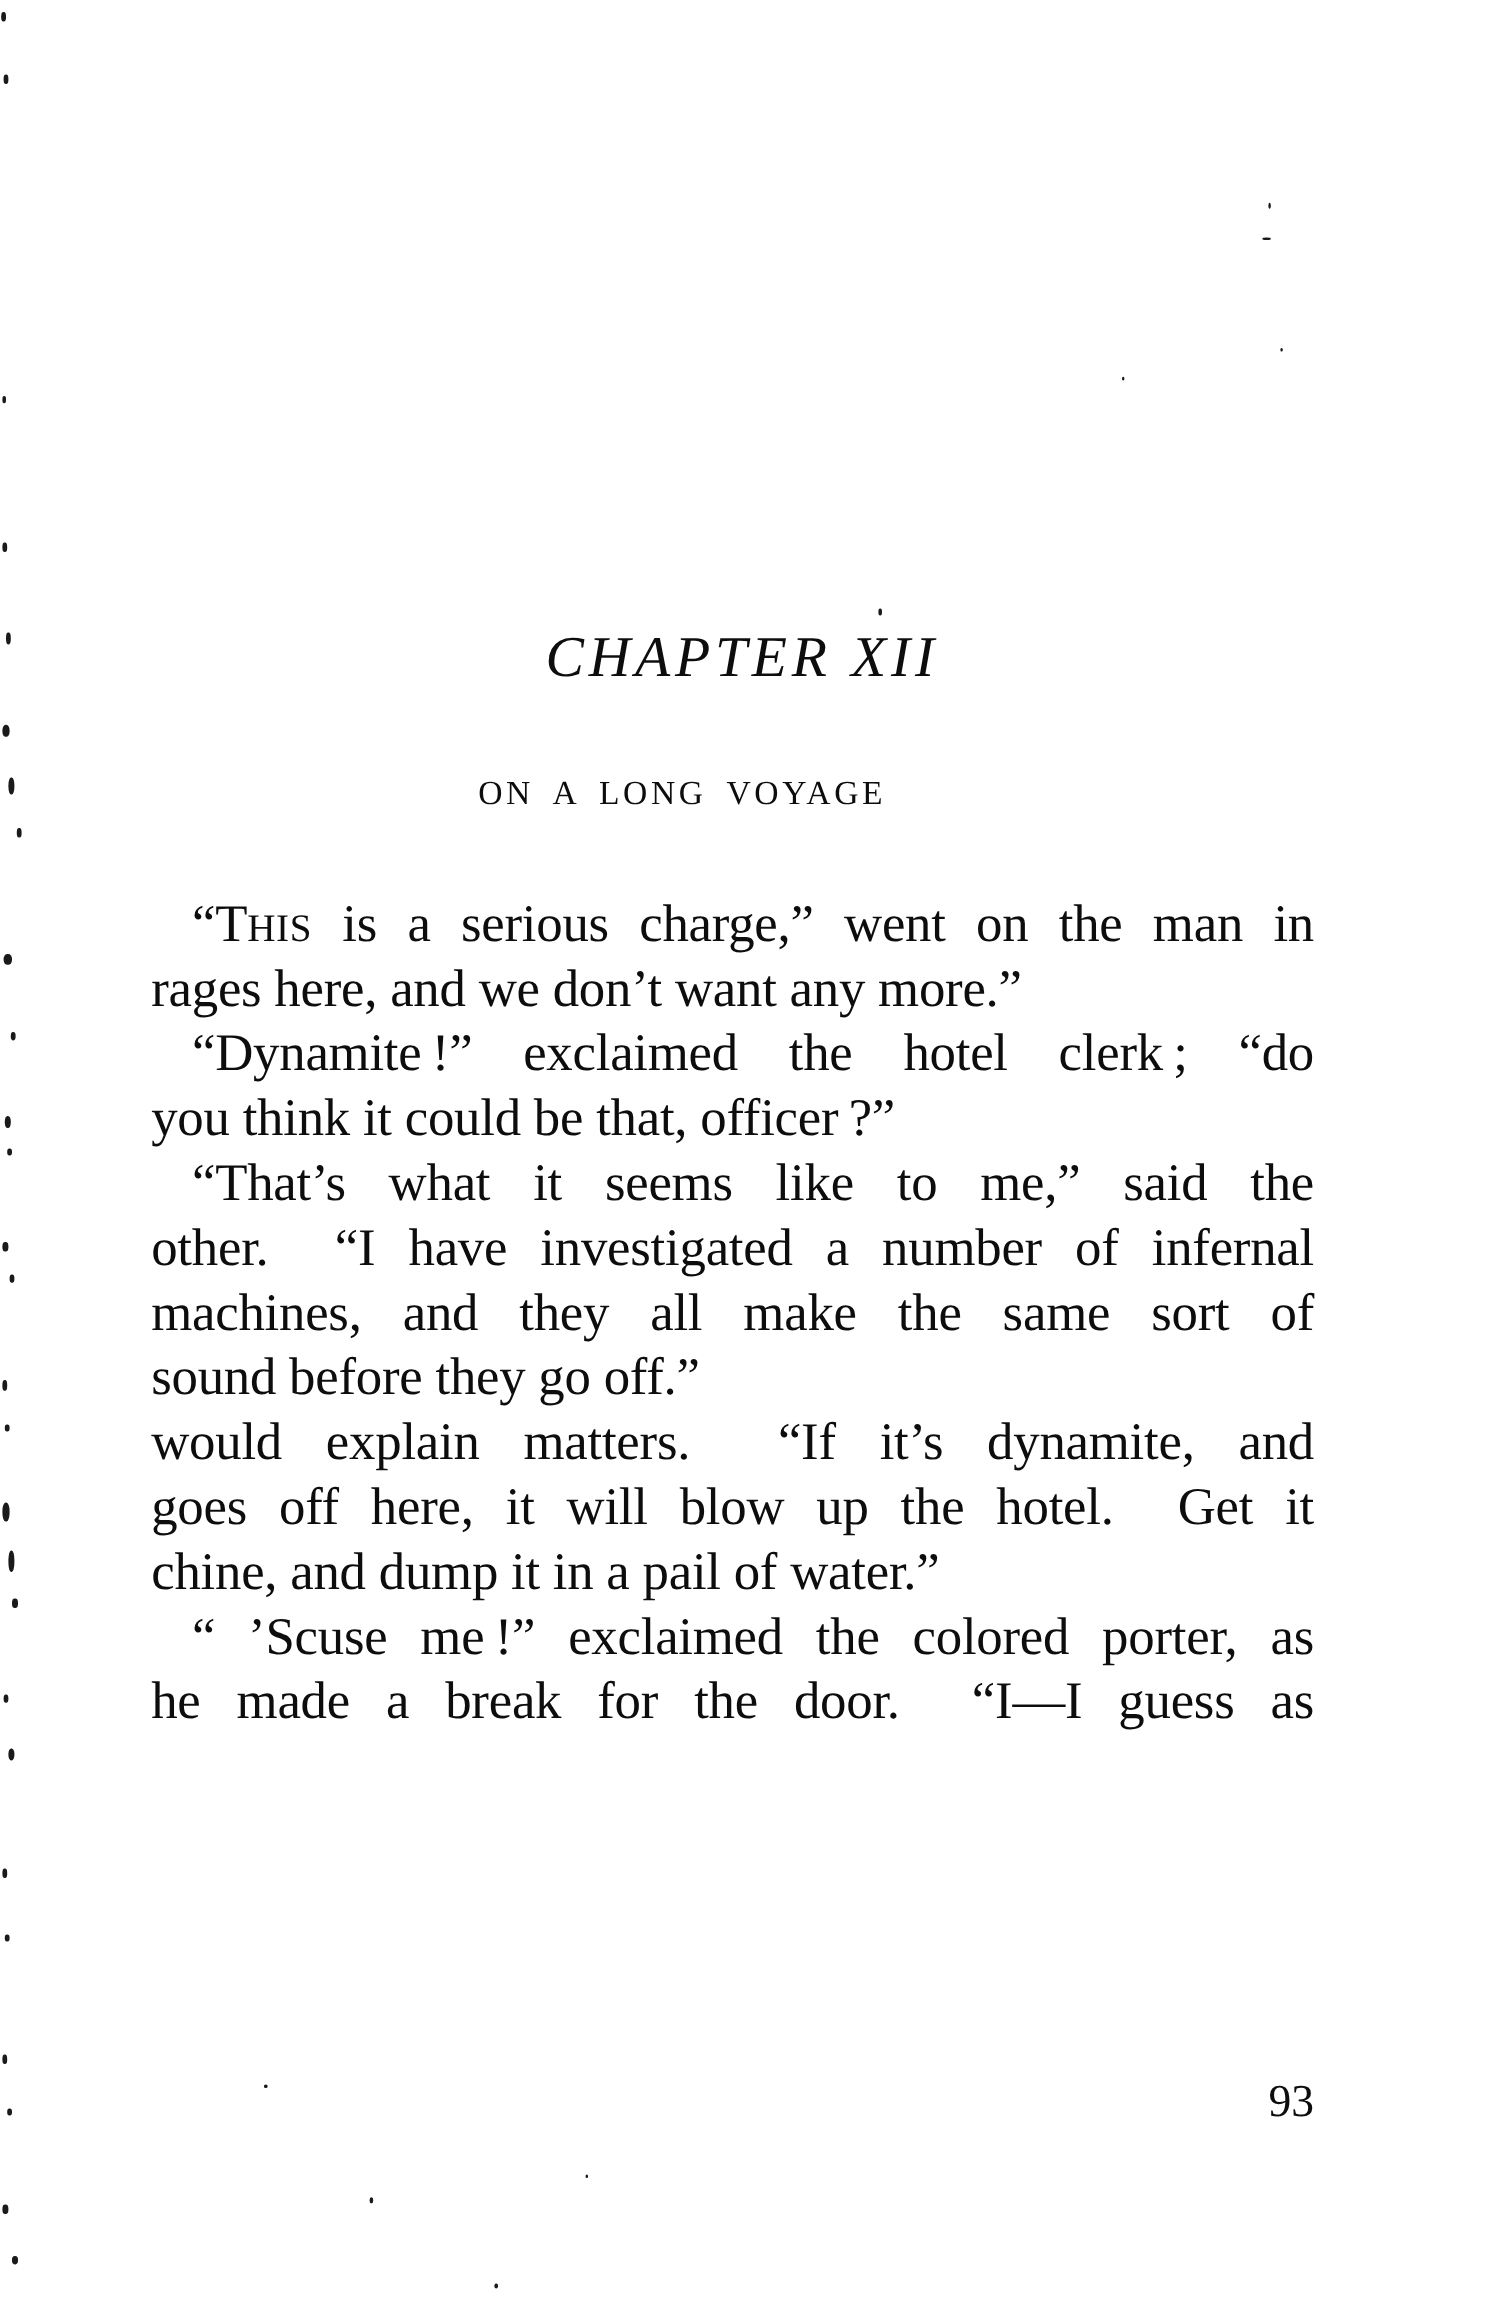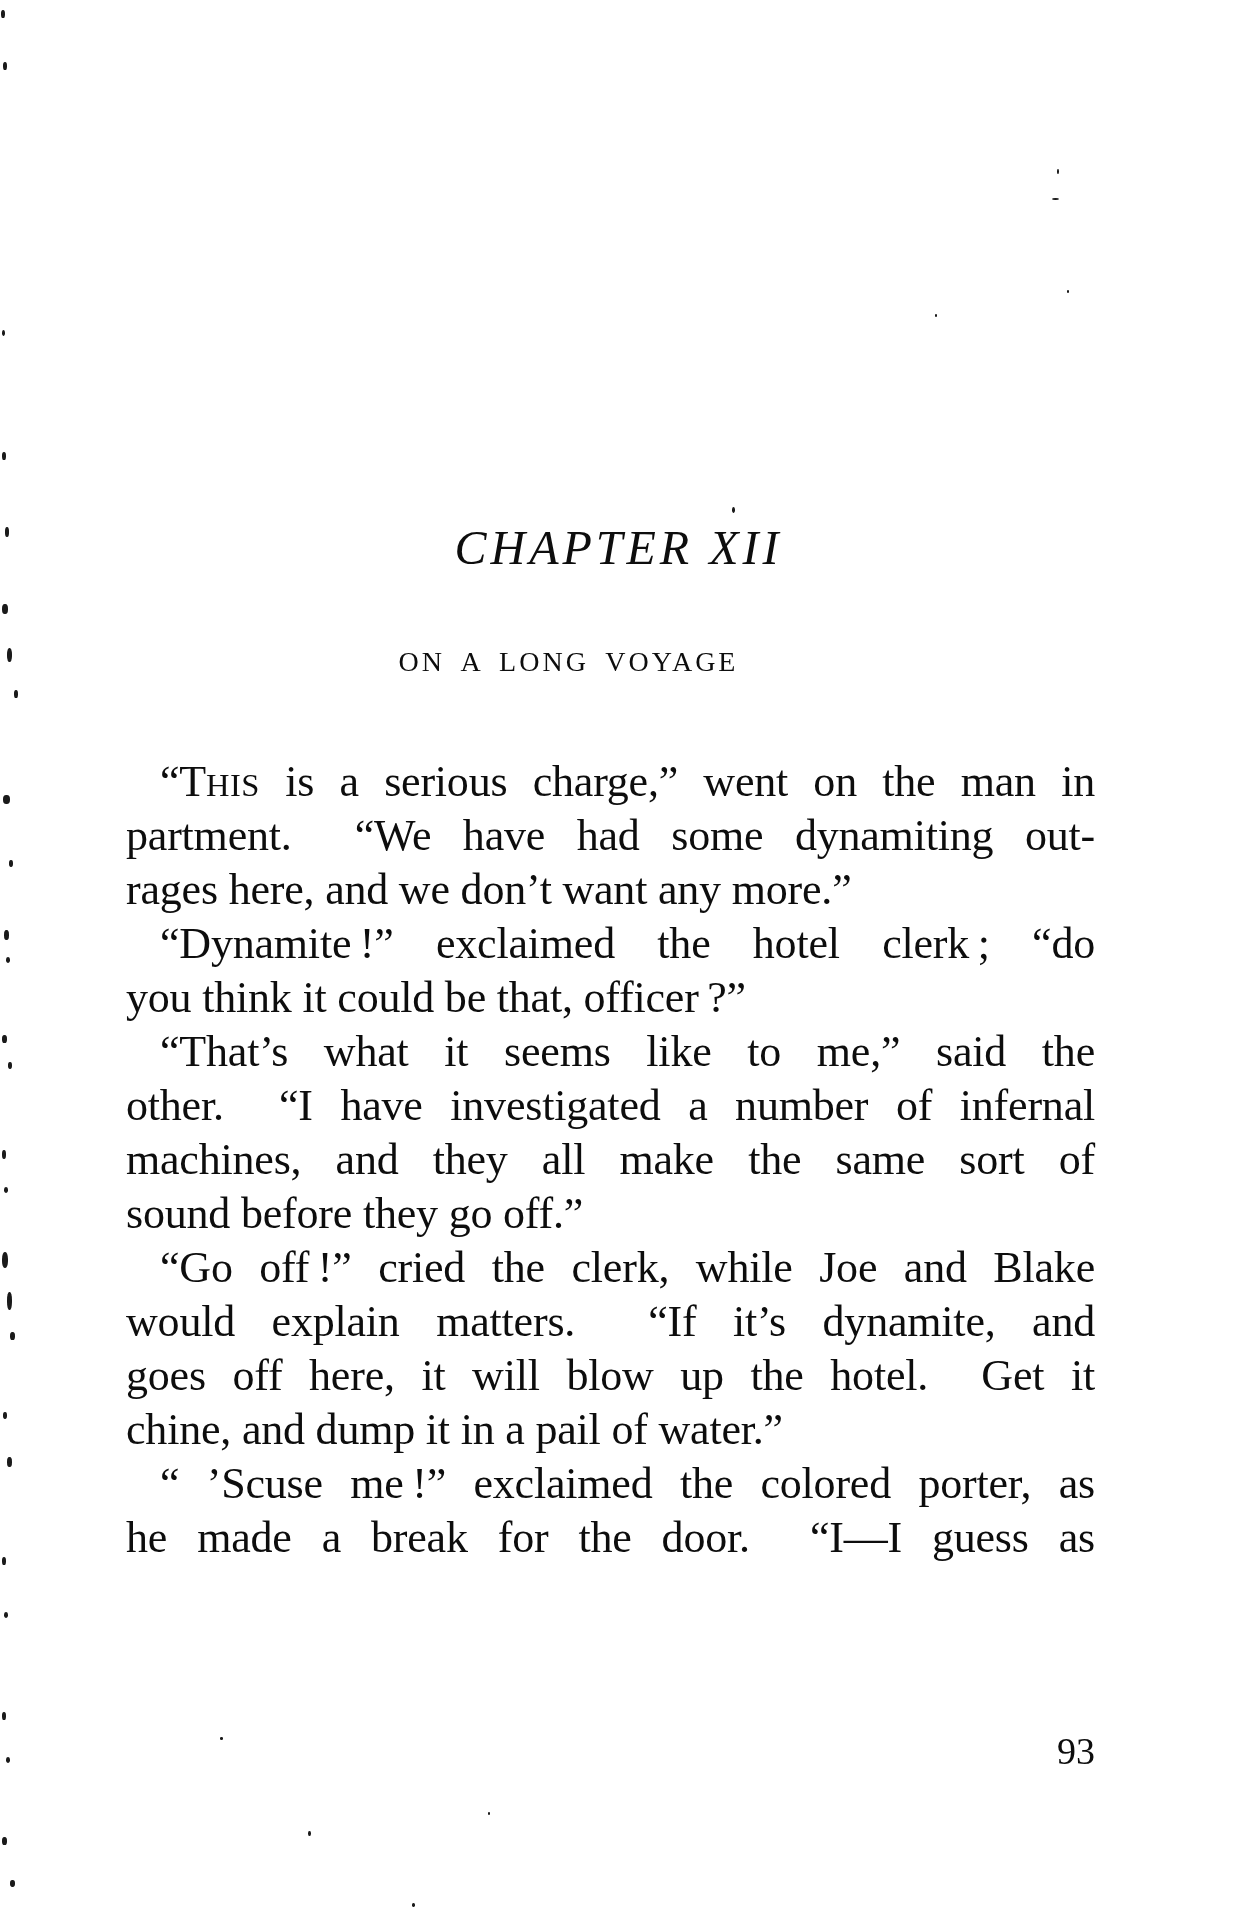--- a/index.html
+++ b/index.html
@@ -31,21 +31,20 @@
     font-size: 28px;
     letter-spacing: 3px;
     word-spacing: 7px;
     white-space: pre;
     transform: translateX(-42px);
   }
   .text-block {
     position: absolute;
     left: 126px; top: 743px;
     width: 969px;
-    margin-top: 12px;
   }
   .line {
     font-size: 44px;
     line-height: 54px;
     height: 54px;
     letter-spacing: -0.2px;
     white-space: pre-wrap;
     text-align: left;
   }
   .line.just {
@@ -70,29 +69,27 @@
 <body>
 
 <div class="page">
 
   <div class="chapter-heading">CHAPTER XII</div>
 
   <div class="section-heading">ON A LONG VOYAGE</div>
 
   <div class="text-block">
       <div class="line indent just"><span>“T</span><span class="sc">HIS</span><span> is a serious charge,” went on the man in</span></div>
-      <div class="line just">partment.  “We have had some dynamiting out-</div>
       <div class="line">rages here, and we don’t want any more.”</div>
       <div class="line indent just">“Dynamite !” exclaimed the hotel clerk ; “do</div>
       <div class="line">you think it could be that, officer ?”</div>
       <div class="line indent just">“That’s what it seems like to me,” said the</div>
       <div class="line just">other.  “I have investigated a number of infernal</div>
       <div class="line just">machines, and they all make the same sort of</div>
       <div class="line">sound before they go off.”</div>
-      <div class="line indent just">“Go off !” cried the clerk, while Joe and Blake</div>
       <div class="line just">would explain matters.  “If it’s dynamite, and</div>
       <div class="line just">goes off here, it will blow up the hotel.  Get it</div>
       <div class="line">chine, and dump it in a pail of water.”</div>
       <div class="line indent just">“ ’Scuse me !” exclaimed the colored porter, as</div>
       <div class="line just">he made a break for the door.  “I—I guess as</div>
     </div>
 
   <div class="page-number">93</div>
 
   <div id="specks">

